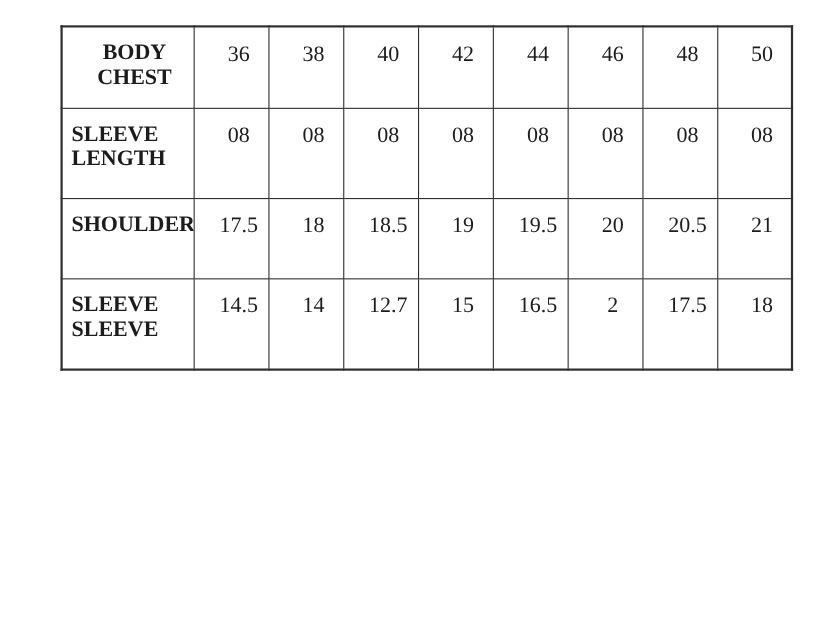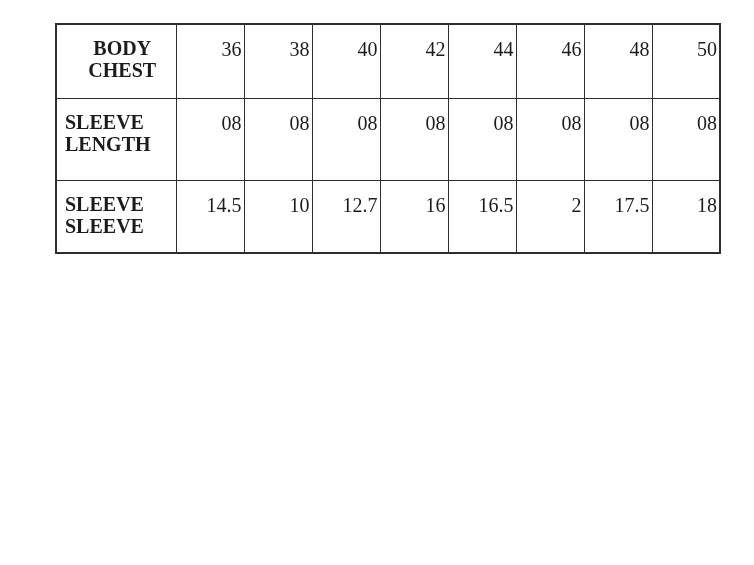--- a/index.html
+++ b/index.html
@@ -38,21 +38,21 @@
     padding-top: 12px;
     padding-bottom: 4px;
   }
   th.align-center { text-align: center; padding-left: 14px; padding-right: 2px; }
   th.align-left   { text-align: left;  padding-left: 8px; padding-right: 2px; }
   th .label-line { white-space: pre; }
   table.size-chart td {
     font-weight: normal;
     font-size: 20px;
     line-height: 1.12;
-    text-align: right;
+    text-align: center;
     padding: 13px 2px 0 16px;
   }
   
   tr:nth-child(1) { height: 74px; }
   tr:nth-child(2) { height: 82px; }
   tr:nth-child(3) { height: 73px; }
   tr:nth-child(4) { height: 83px; }
   tr:nth-child(5) { height: 71px; }
   tr:nth-child(6) { height: 70px; }
   tr:nth-child(7) { height: 79px; }
@@ -99,27 +99,40 @@
           <td>08</td>
           <td>08</td>
           <td>08</td>
           <td>08</td>
           <td>08</td>
           <td>08</td>
           <td>08</td>
         </tr>
         <tr>
           <th class="align-left">
+            <div class="label-line">SHOULDER</div>
+          </th>
+          <td>17.5</td>
+          <td>18</td>
+          <td>18.5</td>
+          <td>19</td>
+          <td>19.5</td>
+          <td>20</td>
+          <td>20.5</td>
+          <td>21</td>
+        </tr>
+        <tr>
+          <th class="align-left">
             <div class="label-line">SLEEVE</div>
             <div class="label-line">SLEEVE</div>
           </th>
           <td>14.5</td>
-          <td>10</td>
+          <td>14</td>
           <td>12.7</td>
-          <td>16</td>
+          <td>15</td>
           <td>16.5</td>
           <td>2</td>
           <td>17.5</td>
           <td>18</td>
         </tr>
       </tbody>
   </table>
 </div>
 
 </body></html>

